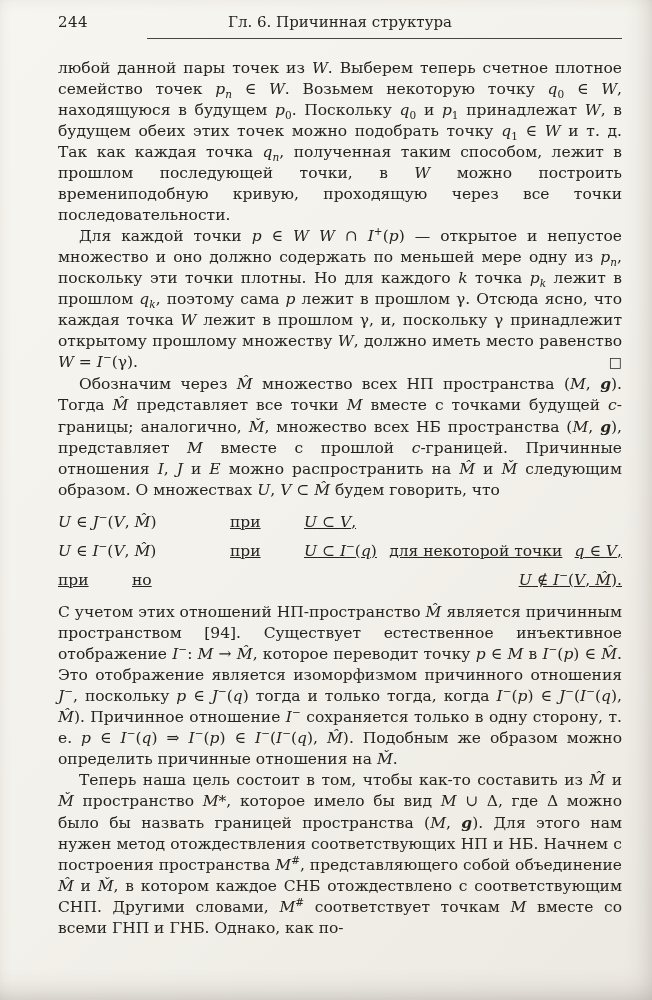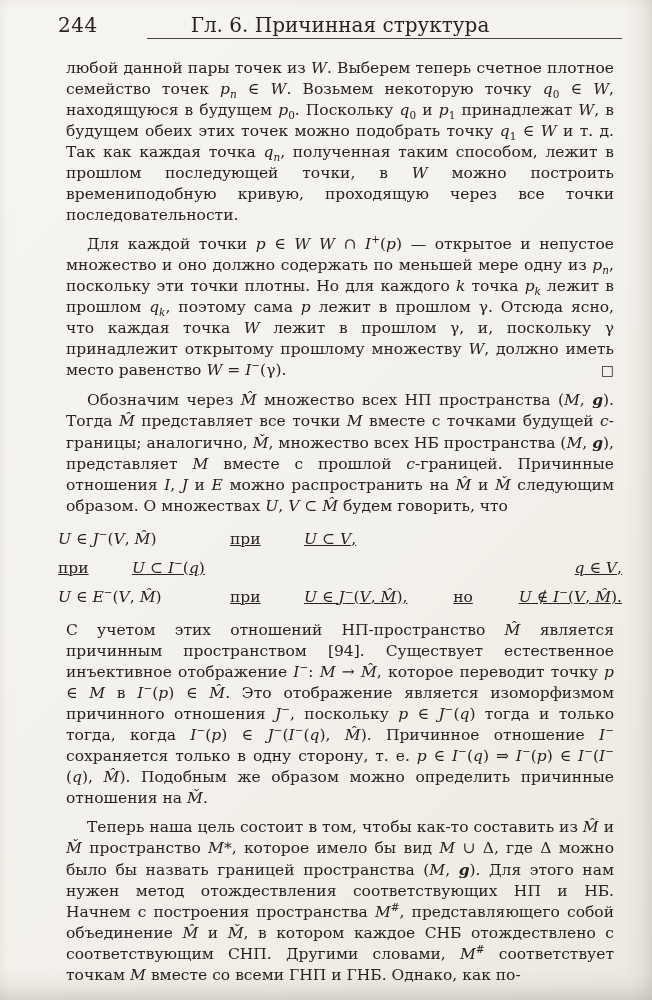--- a/index.html
+++ b/index.html
@@ -13,31 +13,31 @@
     height: 1000px;
     margin: 0 auto;
     background: linear-gradient(135deg, #f7f5f0 0%, #f3f1eb 55%, #ece9e2 100%);
     color: #272320;
     padding: 13px 30px 0 58px;
     position: relative;
     overflow: hidden;
     box-shadow: inset -12px -16px 30px -18px rgba(60,50,40,.35),
                 inset 5px 5px 20px -14px rgba(60,50,40,.20);
   }
-  .header { position: relative; height: 21px; font-size: 20px; }
+  .header { position: relative; height: 21px; font-size: 15px; }
   .pagenum { position: absolute; left: 0; top: 0; letter-spacing: .5px; }
   .running { display: block; text-align: center; }
   .rule { border-top: 1.5px solid #4a443c; margin: 4px 0 0 89px; }
   .body-text {
     margin-top: 19px;
     font-size: 15.5px;
     line-height: 21px;
     text-align: justify;
   }
-  p.para { margin: 8px; }
+  p.para { margin: 0; }
   .indent { text-indent: 21px; }
   .gap-above { margin-top: 13px; }
   .eq-block { margin: 7px 0; }
   .eq { display: flex; line-height: 29px; white-space: nowrap; }
   .eq-lhs { width: 172px; }
   .eq-mid { width: 74px; text-decoration: underline; }
   .eq-rest { flex: 1; display: flex; justify-content: space-between; text-decoration: underline; }
   .qed { float: right; font-size: 14px; line-height: 21px; }
   sub, sup { line-height: 0; font-size: 10.5px; }
 </style>
@@ -62,31 +62,31 @@
 
     <div class="eq-block">
       <div class="eq">
         <span class="eq-lhs"><i>U</i> ∈ <i>J</i><sup>−</sup>(<i>V</i>, <i>M̂</i>)</span>
         <span class="eq-mid">при</span>
         <span class="eq-rest">
           <span><i>U</i> ⊂ <i>V</i>,</span>
         </span>
       </div>
       <div class="eq">
+        <span class="eq-lhs"><i>U</i> ∈ <i>I</i><sup>−</sup>(<i>V</i>, <i>M̂</i>)</span>
         <span class="eq-mid">при</span>
         <span class="eq-rest">
           <span><i>U</i> ⊂ <i>I</i><sup>−</sup>(<i>q</i>)</span>
+          <span>для некоторой точки</span>
           <span><i>q</i> ∈ <i>V</i>,</span>
         </span>
       </div>
       <div class="eq">
-        <span class="eq-lhs"><i>U</i> ∈ <i>E</i><sup>−</sup>(<i>V</i>, <i>M̂</i>)</span>
         <span class="eq-mid">при</span>
         <span class="eq-rest">
-          <span><i>U</i> ∈ <i>J</i><sup>−</sup>(<i>V</i>, <i>M̂</i>),</span>
           <span>но</span>
           <span><i>U</i> ∉ <i>I</i><sup>−</sup>(<i>V</i>, <i>M̂</i>).</span>
         </span>
       </div>
     </div>
 
     <p class="para">С учетом этих отношений НП-пространство <i>M̂</i> является причинным пространством [94]. Существует естественное инъективное отображение <i>I</i><sup>−</sup>: <i>M</i> → <i>M̂</i>, которое переводит точку <i>p</i> ∈ <i>M</i> в <i>I</i><sup>−</sup>(<i>p</i>) ∈ <i>M̂</i>. Это отображение является изоморфизмом причинного отношения <i>J</i><sup>−</sup>, поскольку <i>p</i> ∈ <i>J</i><sup>−</sup>(<i>q</i>) тогда и только тогда, когда <i>I</i><sup>−</sup>(<i>p</i>) ∈ <i>J</i><sup>−</sup>(<i>I</i><sup>−</sup>(<i>q</i>), <i>M̂</i>). Причинное отношение <i>I</i><sup>−</sup> сохраняется только в одну сторону, т. е. <i>p</i> ∈ <i>I</i><sup>−</sup>(<i>q</i>) ⇒ <i>I</i><sup>−</sup>(<i>p</i>) ∈ <i>I</i><sup>−</sup>(<i>I</i><sup>−</sup>(<i>q</i>), <i>M̂</i>). Подобным же образом можно определить причинные отношения на <i>M̌</i>.</p>
 
     <p class="para indent">Теперь наша цель состоит в том, чтобы как-то составить из <i>M̂</i> и <i>M̌</i> пространство <i>M</i>*, которое имело бы вид <i>M</i> ∪ Δ, где Δ можно было бы назвать границей пространства (<i>M</i>, <b><i>g</i></b>). Для этого нам нужен метод отождествления соответствующих НП и НБ. Начнем с построения пространства <i>M</i><sup>#</sup>, представляющего собой объединение <i>M̂</i> и <i>M̌</i>, в котором каждое СНБ отождествлено с соответствующим СНП. Другими словами, <i>M</i><sup>#</sup> соответствует точкам <i>M</i> вместе со всеми ГНП и ГНБ. Однако, как по-</p>
 

